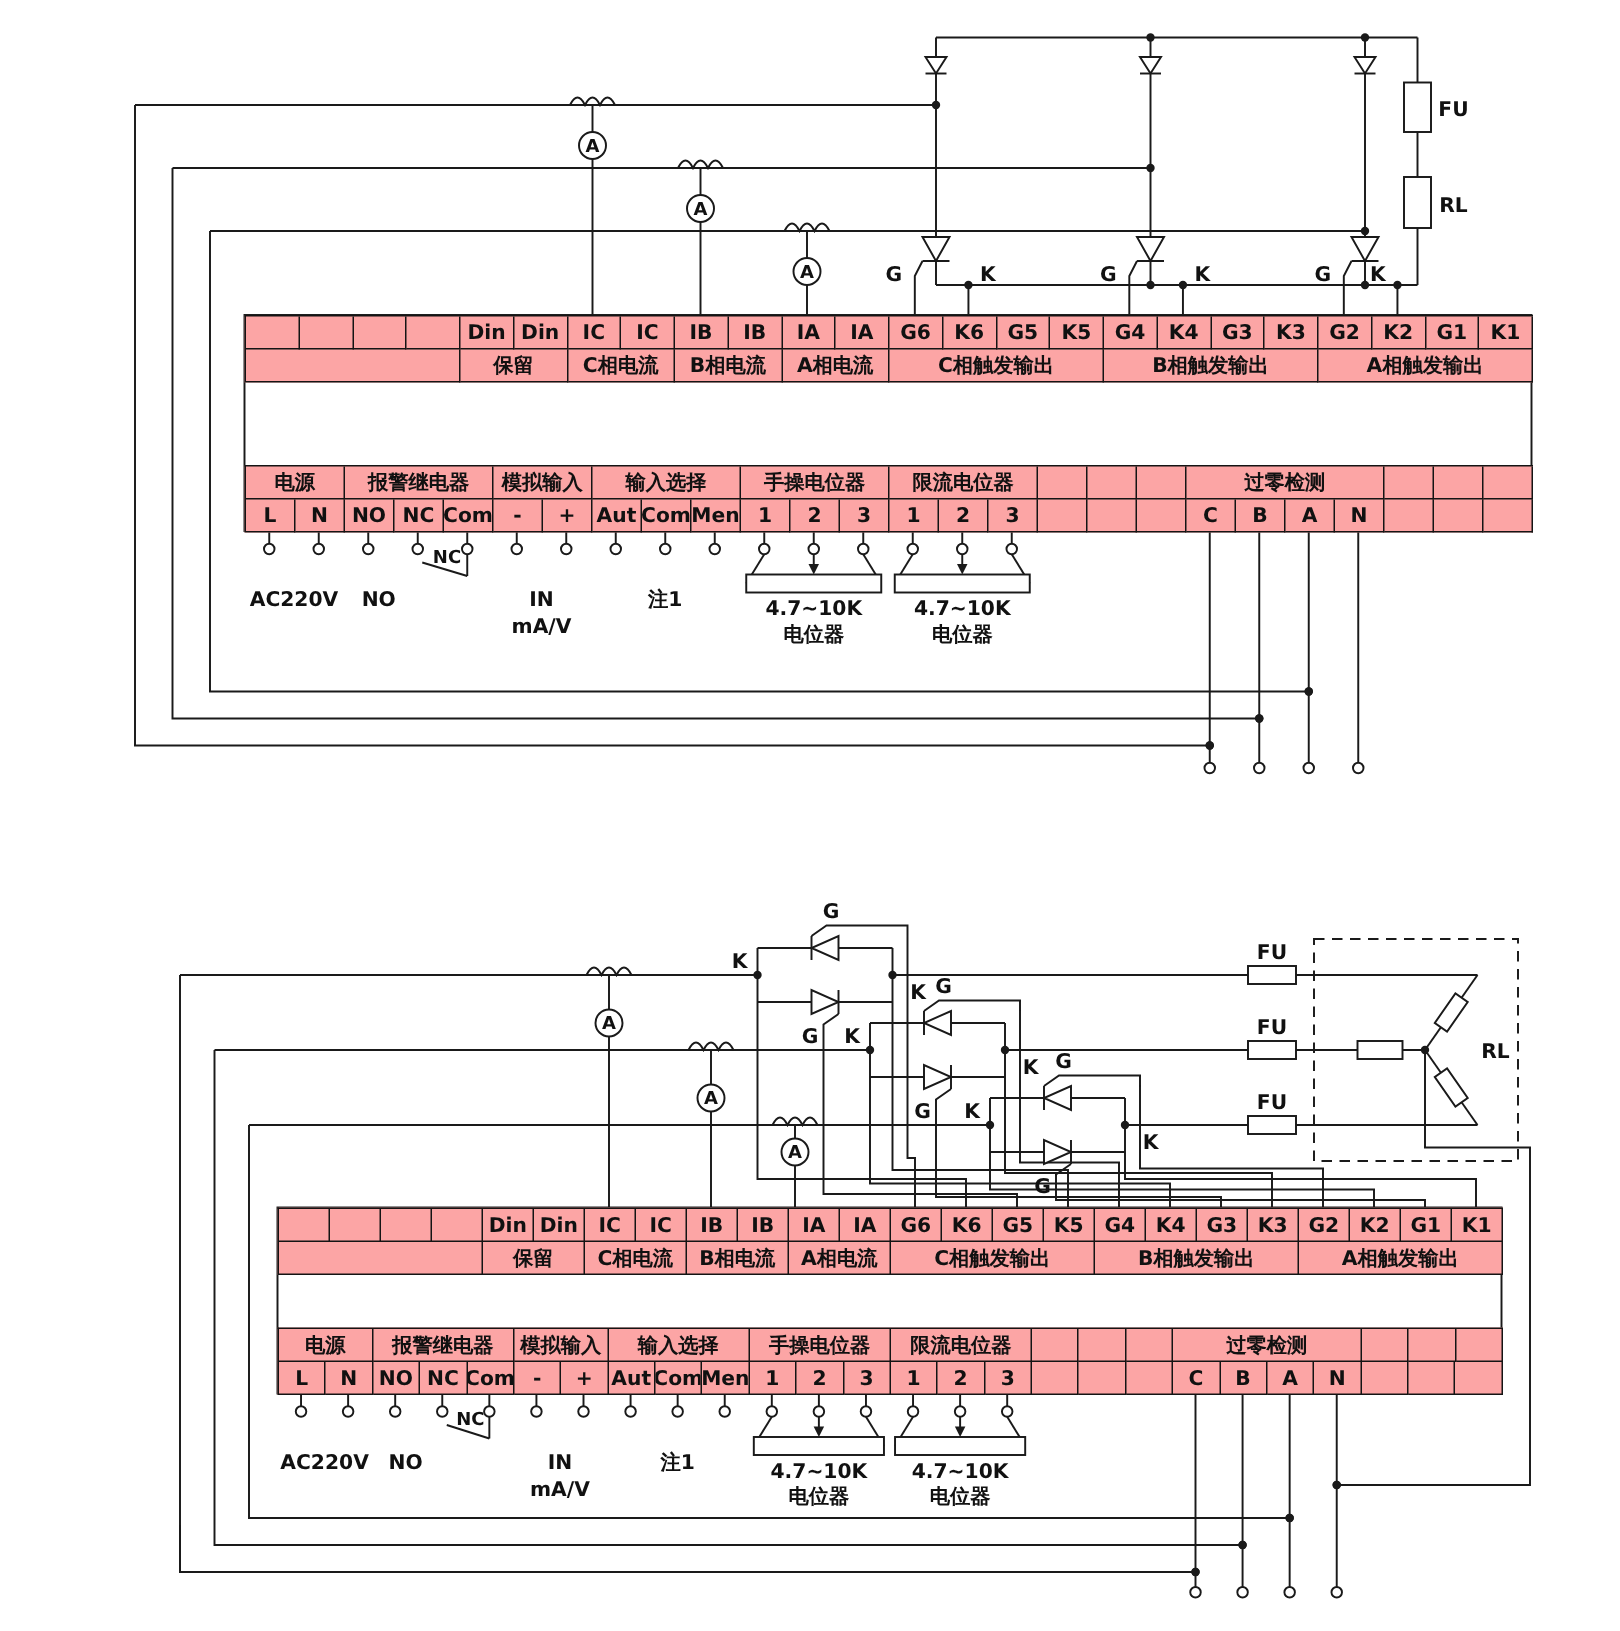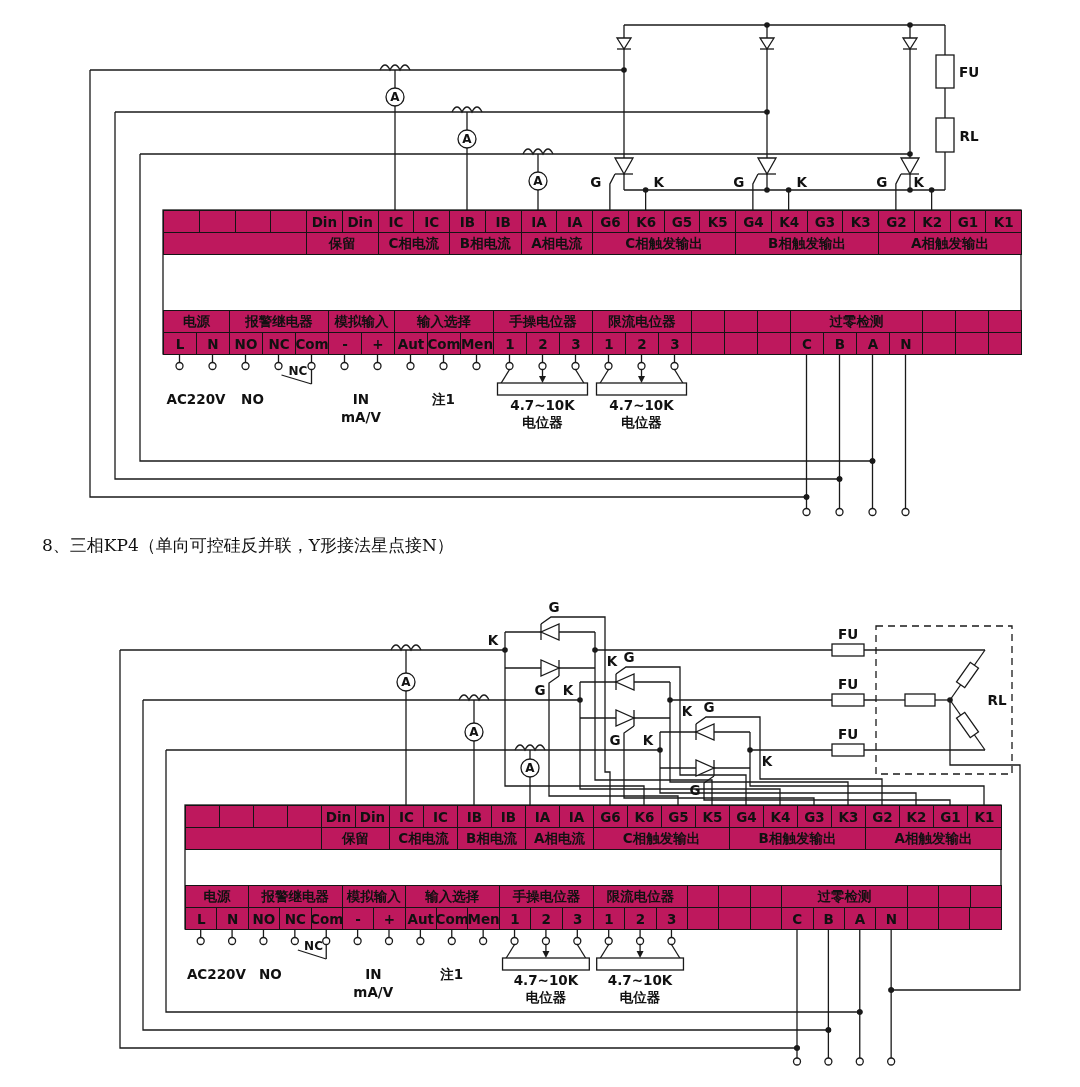--- a/index.html
+++ b/index.html
@@ -8,21 +8,21 @@
   line,polyline,path{stroke:#1a1a1a;stroke-width:1.3;fill:none}
   polygon.tri{fill:#fff;stroke:#1a1a1a;stroke-width:1.3}
   circle.dot,polygon.dot{fill:#1a1a1a;stroke:none}
   circle.ring{fill:#fff;stroke:#1a1a1a;stroke-width:1.3}
   svg rect{fill:#fff;stroke:#1a1a1a;stroke-width:1.3}
   svg rect.nofill{fill:none}
   svg rect.dash{fill:none;stroke-dasharray:7 5}
   text{font:bold 13.5px "DejaVu Sans",sans-serif;fill:#111;text-anchor:middle}
   text.sm{font-size:12px}
   #tables{position:absolute;left:0;top:0}
-  .tbl{position:absolute;border-top:1.4px solid #141414;border-left:1.4px solid #141414;background:#be185d}
+  .tbl{position:absolute;border-top:1.4px solid #141414;border-left:1.4px solid #141414;background:#fca5a5}
   .trow{display:flex}
   .tcell{box-sizing:border-box;border-right:1.4px solid #141414;border-bottom:1.4px solid #141414;display:flex;align-items:center;justify-content:center;font:bold 13.5px "DejaVu Sans",sans-serif;color:#111;white-space:nowrap;overflow:hidden}
   #title{position:absolute;left:42px;top:534px;font:17px "DejaVu Serif",serif;color:#111}
 </style>
 </head>
 <body>
 
 <div id="canvas">
   <svg id="art" width="1080" height="1087">
       <rect x="163" y="210" width="858" height="144" class="nofill"></rect>
@@ -491,14 +491,13 @@
           <div class="tcell" style="width: 31.3846px;">C</div>
           <div class="tcell" style="width: 31.3846px;">B</div>
           <div class="tcell" style="width: 31.3846px;">A</div>
           <div class="tcell" style="width: 31.3846px;">N</div>
           <div class="tcell" style="width: 31.3846px;"></div>
           <div class="tcell" style="width: 31.3846px;"></div>
           <div class="tcell" style="width: 31.3846px;"></div>
         </div>
       </div>
     </div>
-  <div id="title">8、三相KP4（单向可控硅反并联，Y形接法星点接N）</div>
 </div>
 
 </body></html>

